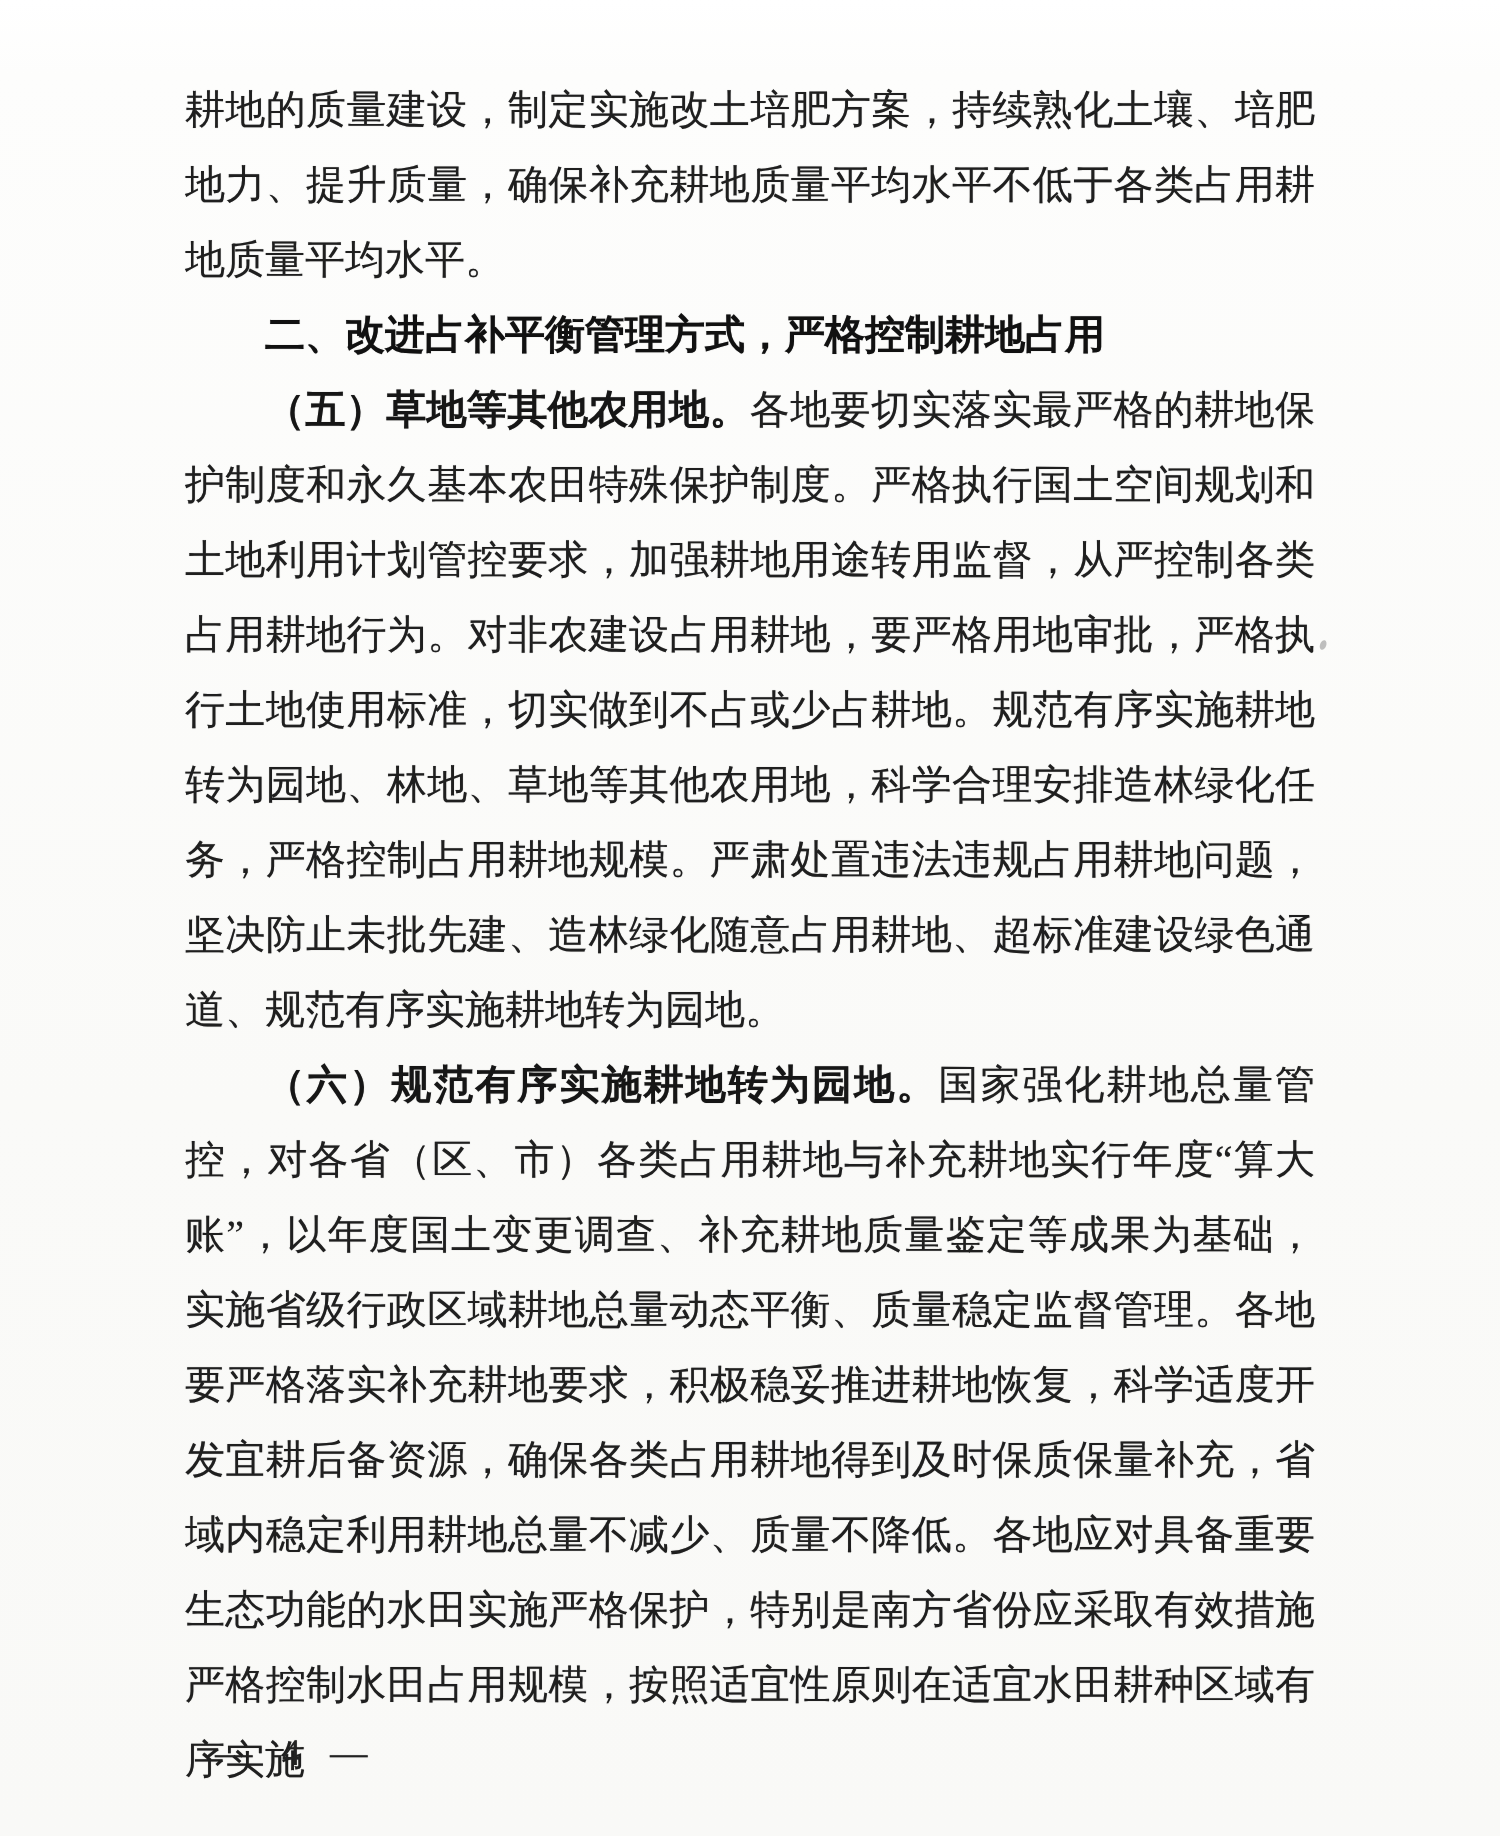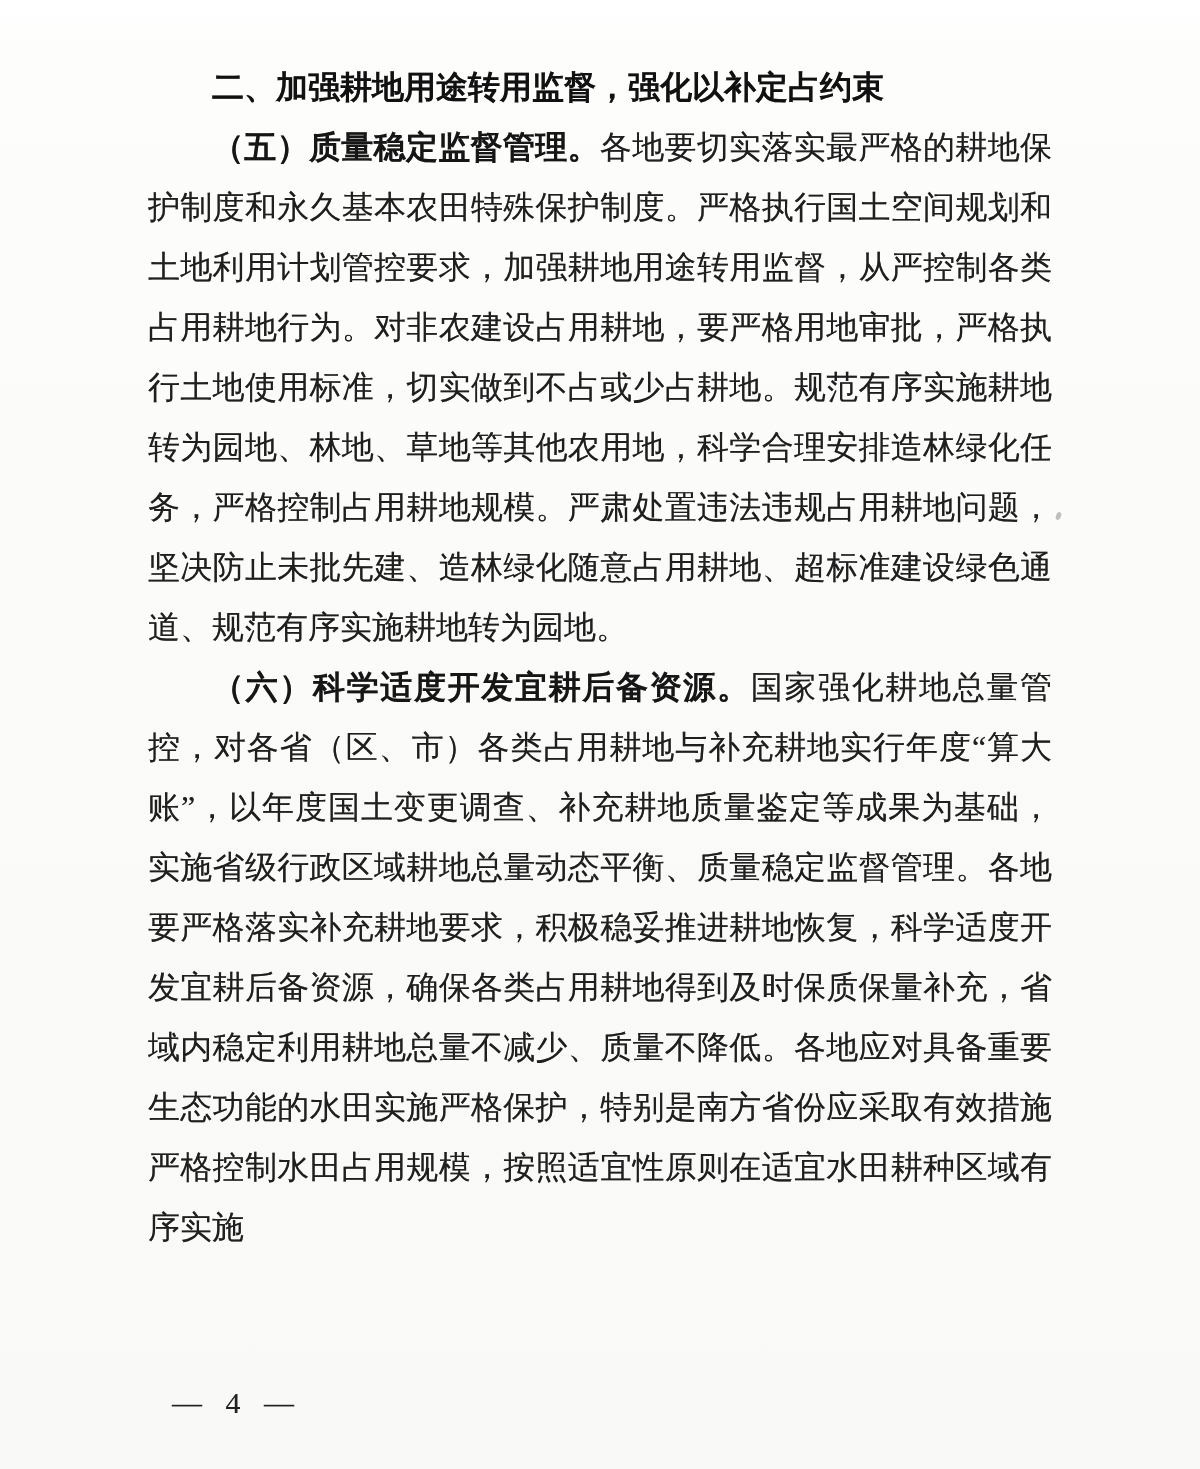--- a/index.html
+++ b/index.html
@@ -79,26 +79,27 @@
     transform: rotate(20deg);
   }
 </style>
 </head>
 <body>
 
 <div class="page">
 
   <div class="page-text">
 
+    <p class="para-continuation">耕地的质量建设，制定实施改土培肥方案，持续熟化土壤、培肥地力、提升质量，确保补充耕地质量平均水平不低于各类占用耕地质量平均水平。</p>
 
-    <p class="section-heading">二、加强耕地用途转用监督，强化以补定占约束</p>
+    <p class="section-heading">二、改进占补平衡管理方式，严格控制耕地占用</p>
 
-    <p class="para-item para-item-5"><span class="item-lead">（五）质量稳定监督管理。</span><span>各地要切实落实最严格的耕地保护制度和永久基本农田特殊保护制度。严格执行国土空间规划和土地利用计划管控要求，加强耕地用途转用监督，从严控制各类占用耕地行为。对非农建设占用耕地，要严格用地审批，严格执行土地使用标准，切实做到不占或少占耕地。规范有序实施耕地转为园地、林地、草地等其他农用地，科学合理安排造林绿化任务，严格控制占用耕地规模。严肃处置违法违规占用耕地问题，坚决防止未批先建、造林绿化随意占用耕地、超标准建设绿色通道、规范有序实施耕地转为园地。</span></p>
+    <p class="para-item para-item-5"><span class="item-lead">（五）草地等其他农用地。</span><span>各地要切实落实最严格的耕地保护制度和永久基本农田特殊保护制度。严格执行国土空间规划和土地利用计划管控要求，加强耕地用途转用监督，从严控制各类占用耕地行为。对非农建设占用耕地，要严格用地审批，严格执行土地使用标准，切实做到不占或少占耕地。规范有序实施耕地转为园地、林地、草地等其他农用地，科学合理安排造林绿化任务，严格控制占用耕地规模。严肃处置违法违规占用耕地问题，坚决防止未批先建、造林绿化随意占用耕地、超标准建设绿色通道、规范有序实施耕地转为园地。</span></p>
 
-    <p class="para-item"><span class="item-lead">（六）科学适度开发宜耕后备资源。</span><span>国家强化耕地总量管控，对各省（区、市）各类占用耕地与补充耕地实行年度“算大账”，以年度国土变更调查、补充耕地质量鉴定等成果为基础，实施省级行政区域耕地总量动态平衡、质量稳定监督管理。各地要严格落实补充耕地要求，积极稳妥推进耕地恢复，科学适度开发宜耕后备资源，确保各类占用耕地得到及时保质保量补充，省域内稳定利用耕地总量不减少、质量不降低。各地应对具备重要生态功能的水田实施严格保护，特别是南方省份应采取有效措施严格控制水田占用规模，按照适宜性原则在适宜水田耕种区域有序实施</span></p>
+    <p class="para-item"><span class="item-lead">（六）规范有序实施耕地转为园地。</span><span>国家强化耕地总量管控，对各省（区、市）各类占用耕地与补充耕地实行年度“算大账”，以年度国土变更调查、补充耕地质量鉴定等成果为基础，实施省级行政区域耕地总量动态平衡、质量稳定监督管理。各地要严格落实补充耕地要求，积极稳妥推进耕地恢复，科学适度开发宜耕后备资源，确保各类占用耕地得到及时保质保量补充，省域内稳定利用耕地总量不减少、质量不降低。各地应对具备重要生态功能的水田实施严格保护，特别是南方省份应采取有效措施严格控制水田占用规模，按照适宜性原则在适宜水田耕种区域有序实施</span></p>
 
   </div>
 
   <div class="scan-speck"></div>
 
   <div class="page-number">— 4 —</div>
 
 </div>
 
 </body></html>

